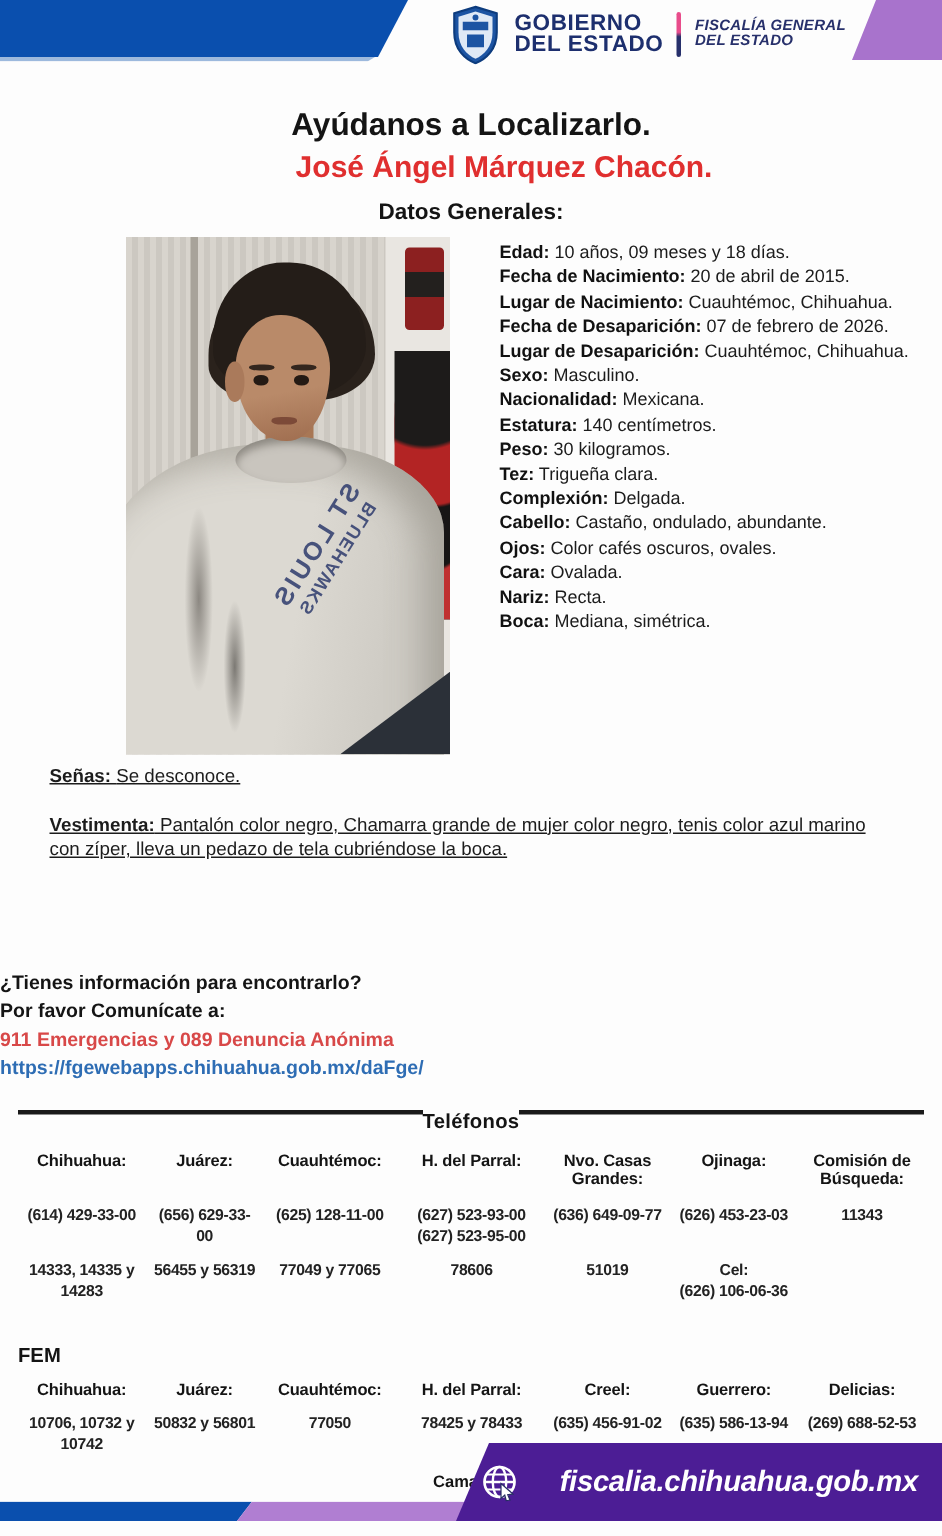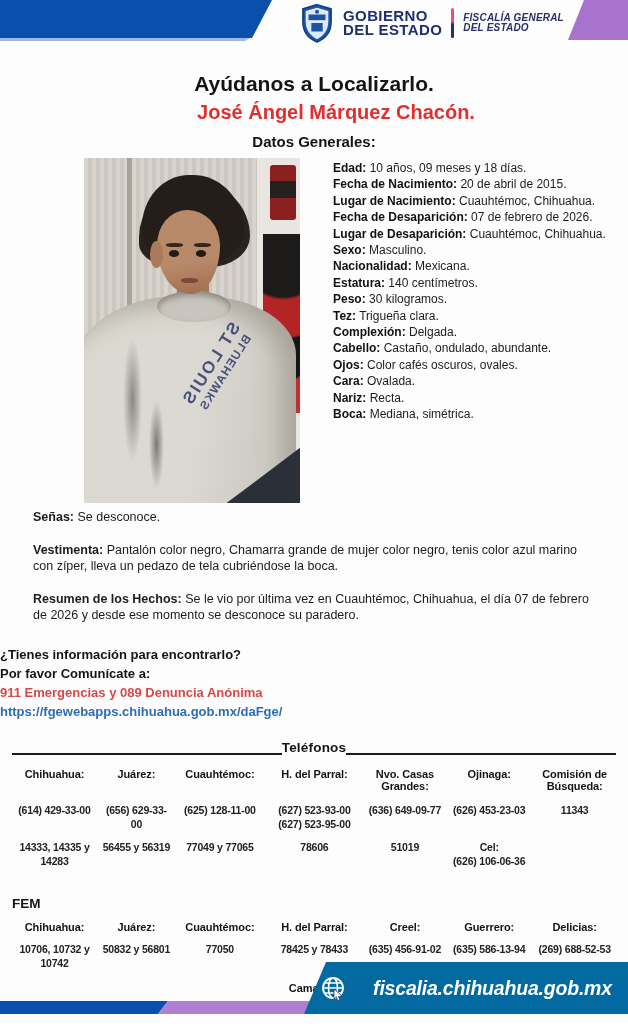--- a/index.html
+++ b/index.html
@@ -79,50 +79,50 @@
     background: radial-gradient(ellipse, rgba(45,42,38,.55), transparent 70%); }
 
   
   .datos-list { position: absolute; left: 333px; top: 160px; width: 288px;
     font-size: 12px; line-height: 16.4px; color: #1c1c1c; }
   .datos-list b { color: #111; }
 
   
   .paragraphs { position: absolute; left: 33px; top: 509px; width: 566px;
     font-size: 12.5px; line-height: 16.5px; color: #1c1c1c; }
-  .paragraphs p { margin-bottom: 15px; }
+  .paragraphs p { margin-bottom: 15px; text-decoration: underline; }
   .paragraphs p.gap { margin-bottom: 16px; }
 
   
   .contact { position: absolute; top: 645px; width: 100%; text-align: left;
     font-size: 13px; font-weight: bold; line-height: 19px; color: #141414; }
   .contact .emergency { color: #d84848; }
   .contact .weblink { color: #2e6db4; text-decoration: none; font-weight: bold; }
 
   
   .phones { position: absolute; top: 740px; left: 0; width: 100%; padding: 0 12px; color: #141414; }
-  .tel-head { display: flex; align-items: flex-end; gap: 0; }
+  .tel-head { display: flex; align-items: flex-start; gap: 0; }
   .tel-head .rule { flex: 1; height: 2.5px; background: #1a1a1a; }
   .tel-head .tel-title { font-size: 13.5px; font-weight: bold; letter-spacing: .2px; }
   .pgrid { display: grid; grid-template-columns: 1.08fr .9fr 1.12fr 1.18fr 1.02fr 1.02fr 1.05fr;
     column-gap: 4px; text-align: center; }
   .th { font-size: 11px; font-weight: bold; letter-spacing: -.1px; white-space: pre-line; }
   .cell { font-size: 10.5px; font-weight: bold; letter-spacing: -.2px; white-space: pre-line; line-height: 13.5px; color: #222; }
   .mt14 { margin-top: 13px; } .mt12 { margin-top: 12px; } .mt10 { margin-top: 10px; }
   .fem-title { margin-top: 28px; text-align: left; font-size: 13.5px; font-weight: bold; }
   .camargo-label { grid-column: 4; font-size: 11px; font-weight: bold; }
   .camargo-value { grid-column: 4; font-size: 10.5px; font-weight: bold; letter-spacing: -.2px; margin-top: 7px; color: #222; }
 
   
   .stripe-blue { position: absolute; left: 0; bottom: 10px; width: 168px; height: 13px;
     background: #0a4fae; clip-path: polygon(0 0, 100% 0, 158px 100%, 0 100%); }
   .stripe-purple { position: absolute; left: 158px; bottom: 10px; width: 165px; height: 13px;
     background: #b07ed2; clip-path: polygon(10px 0, 100% 0, 100% 100%, 0 100%); }
   .footer-navy { position: absolute; right: 0; bottom: 10px; width: 324px; height: 52px;
-    background: #0369a1; clip-path: polygon(22px 0, 100% 0, 100% 100%, 0 100%);
+    background: #4c1d95; clip-path: polygon(22px 0, 100% 0, 100% 100%, 0 100%);
     display: flex; align-items: center; justify-content: center; gap: 27px; }
   .footer-url { color: #ffffff; font-size: 19.5px; font-weight: bold; font-style: italic;
     letter-spacing: -.2px; text-decoration: none; }
   .globe { width: 26px; height: 26px; }
 </style>
 </head>
 <body>
 
 <div class="page">
 
@@ -194,21 +194,20 @@
     <p><b>Cabello:</b> <span>Castaño, ondulado, abundante.</span></p>
     <p><b>Ojos:</b> <span>Color cafés oscuros, ovales.</span></p>
     <p><b>Cara:</b> <span>Ovalada.</span></p>
     <p><b>Nariz:</b> <span>Recta.</span></p>
     <p><b>Boca:</b> <span>Mediana, simétrica.</span></p>
   </div>
 
   <div class="paragraphs">
     <p class="gap"><b>Señas:</b> <span>Se desconoce.</span></p>
     <p class="gap"><b>Vestimenta:</b> <span>Pantalón color negro, Chamarra grande de mujer color negro, tenis color azul marino con zíper, lleva un pedazo de tela cubriéndose la boca.</span></p>
-    <p><b>Resumen de los Hechos:</b> <span>Se le vio por última vez en Cuauhtémoc, Chihuahua, el día 07 de febrero de 2026 y desde ese momento se desconoce su paradero.</span></p>
   </div>
 
   <div class="contact">
     <div>¿Tienes información para encontrarlo?</div>
     <div>Por favor Comunícate a:</div>
     <div class="emergency">911 Emergencias y 089 Denuncia Anónima</div>
     <a class="weblink" href="#">https://fgewebapps.chihuahua.gob.mx/daFge/</a>
   </div>
 
   <div class="phones">

